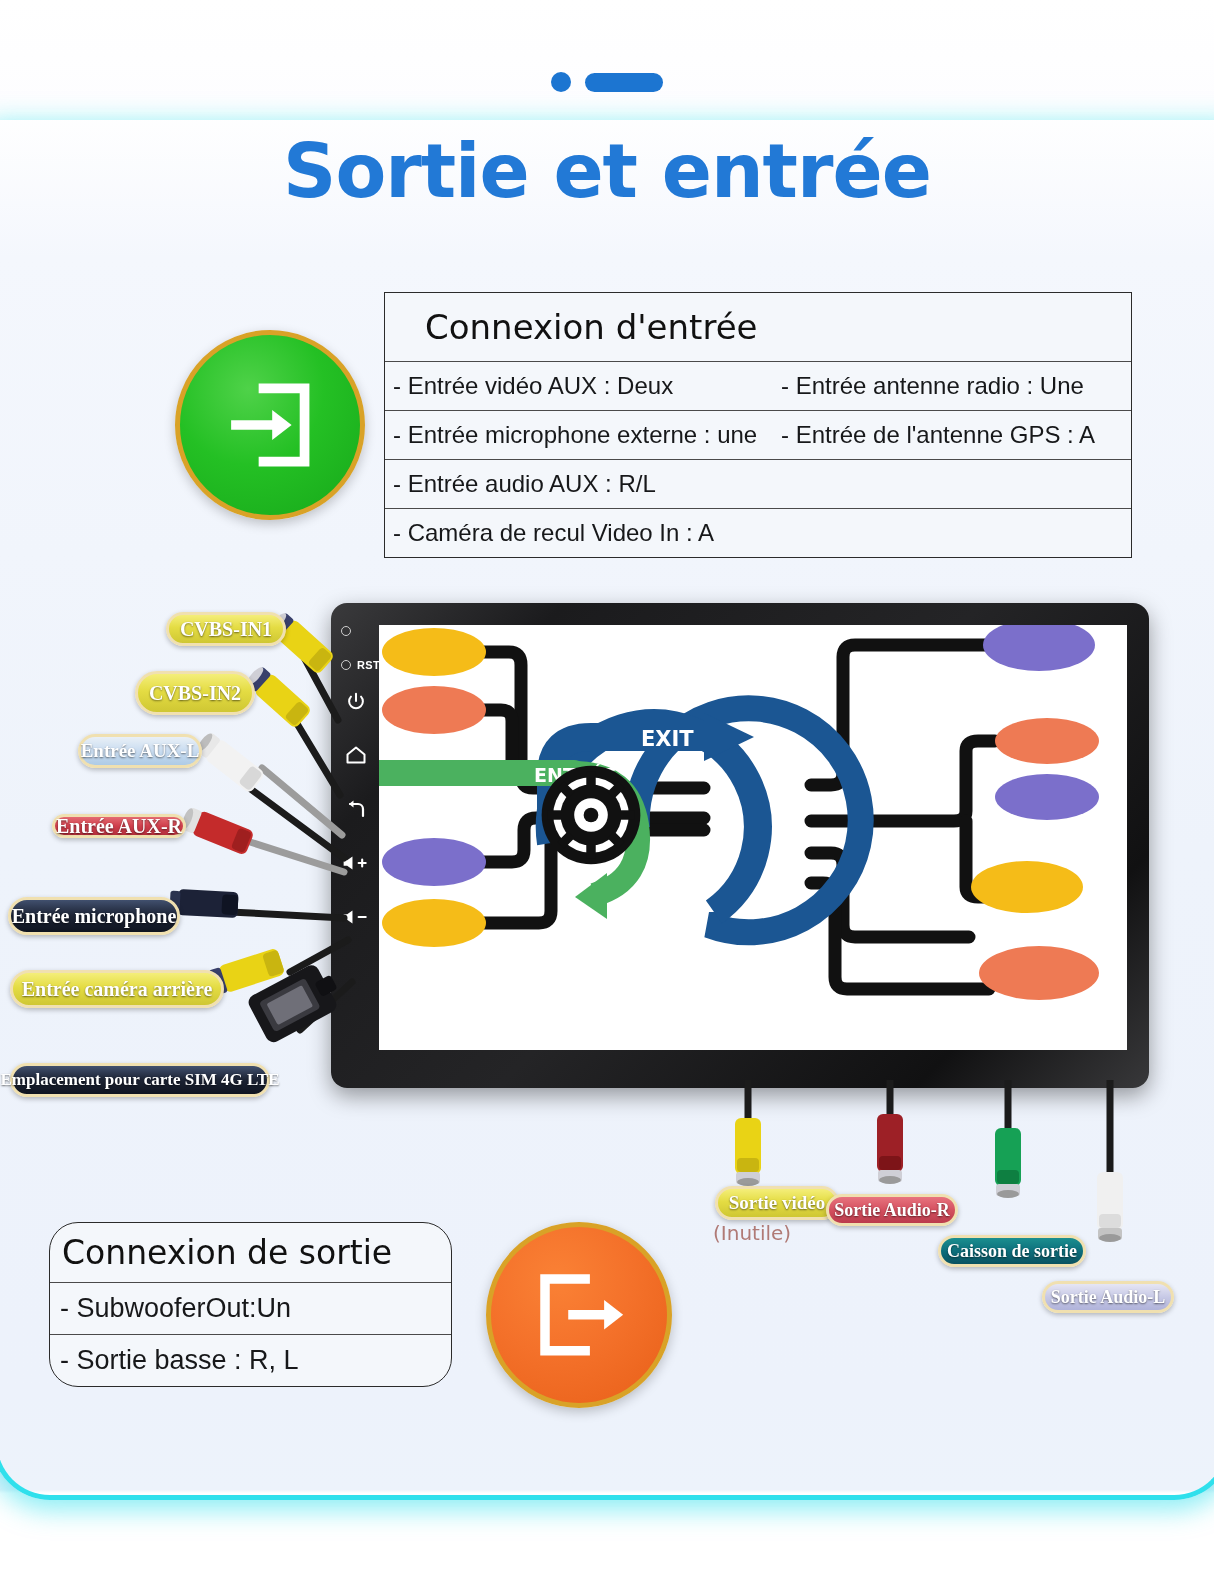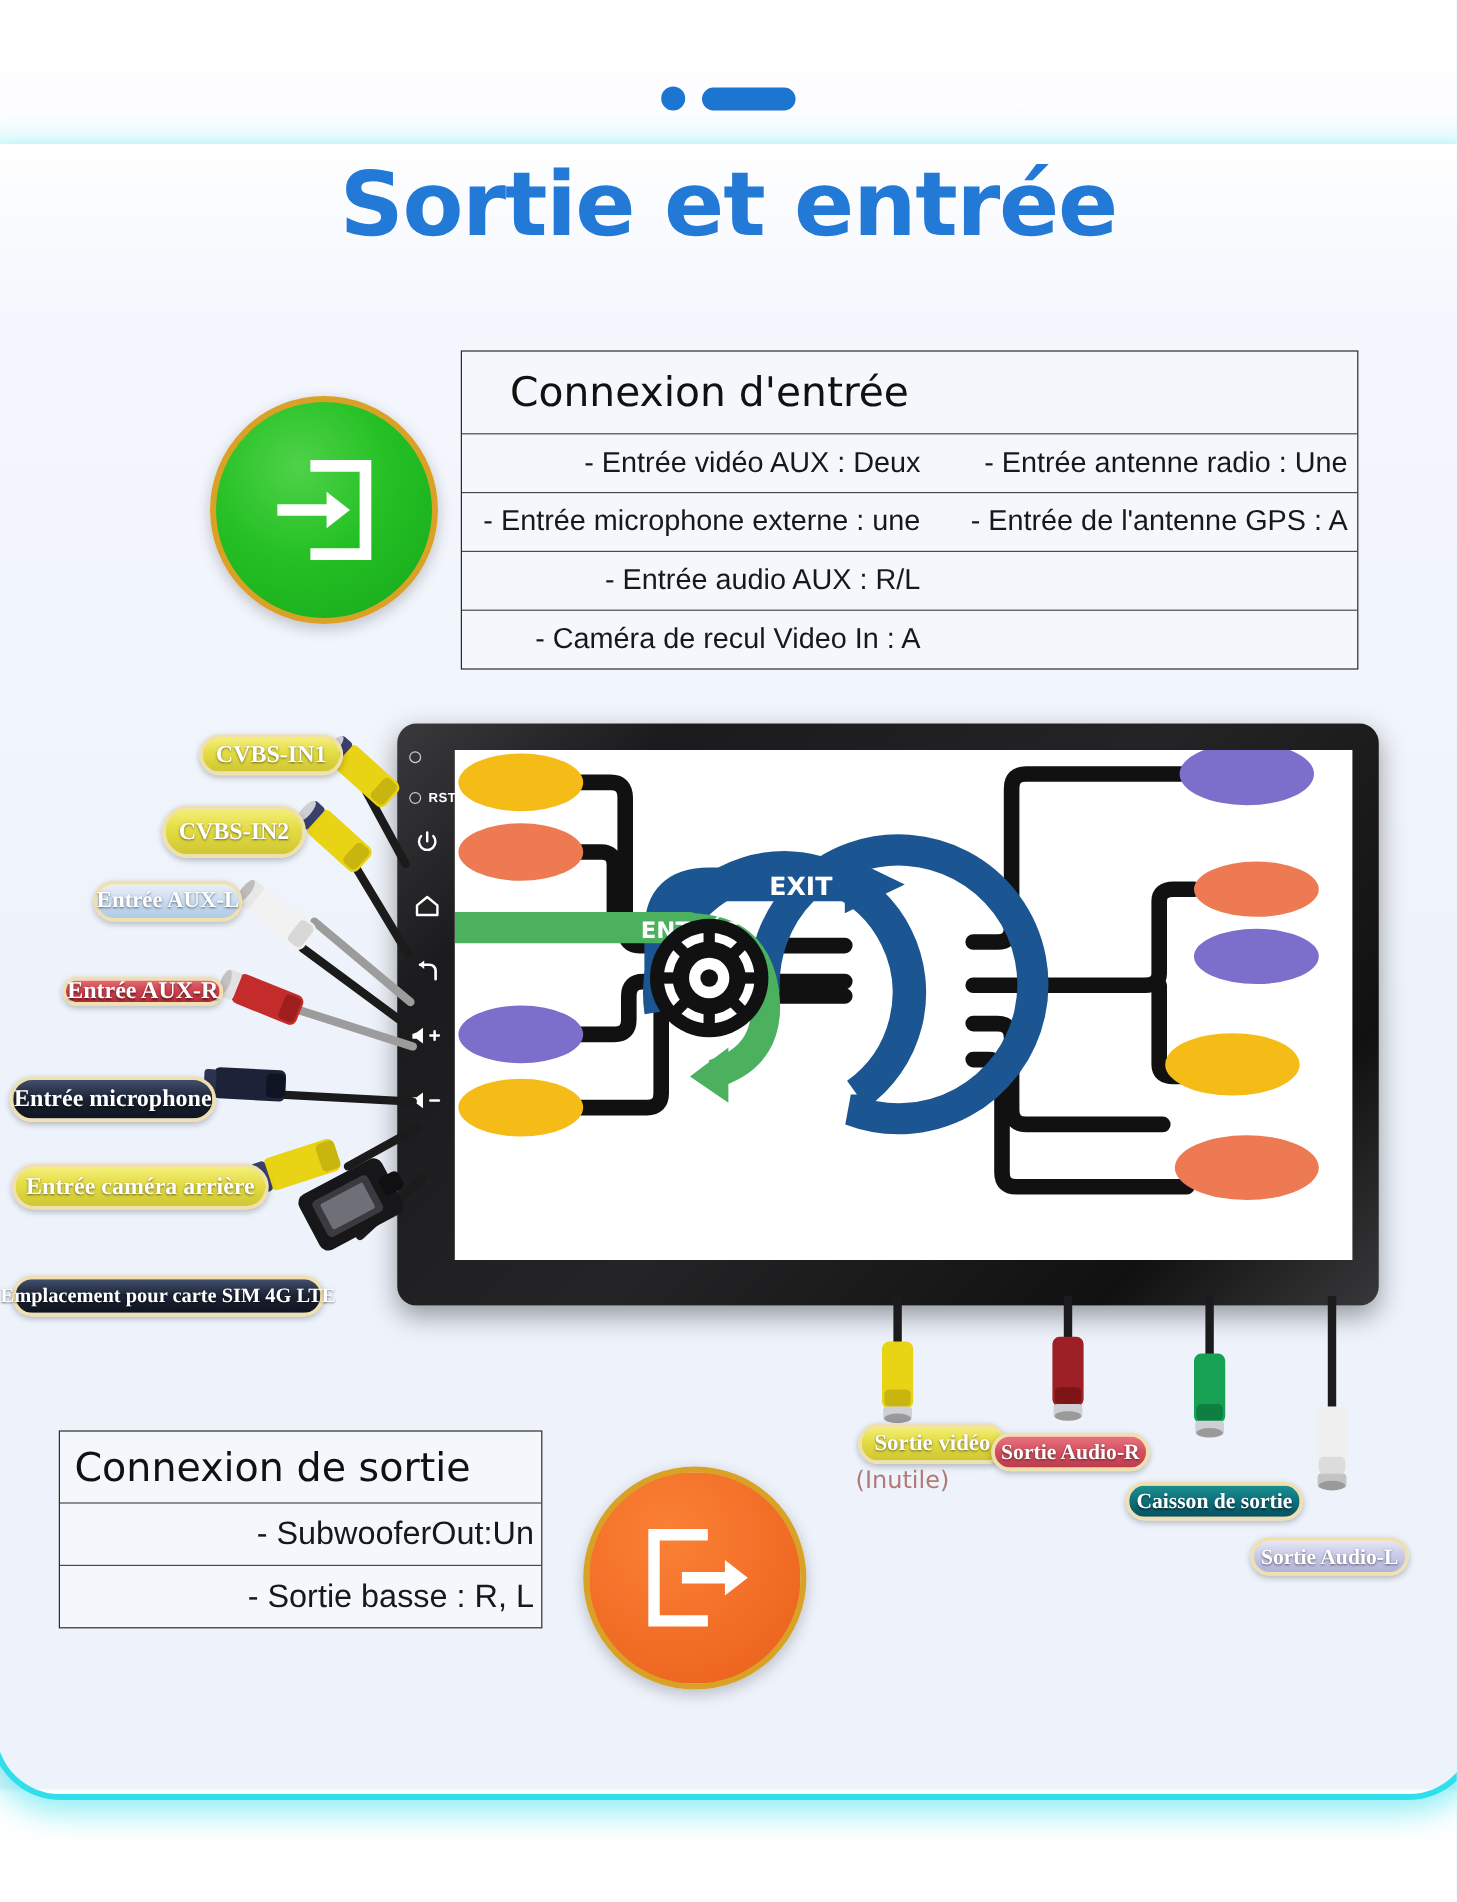--- a/index.html
+++ b/index.html
@@ -38,29 +38,29 @@
     font-size:74px;font-weight:700;color:#2279d6;letter-spacing:-1px;
     font-family:"DejaVu Sans", sans-serif;
   }
 
   
   .spec-table{position:absolute;border:1px solid #2b2b2b;background:#f4f7fb;}
   .spec-table .hdr{
     padding:14px 0 14px 40px;font-size:34px;font-weight:400;color:#111;
     border-bottom:1px solid #4a4a4a;font-family:"DejaVu Sans", sans-serif;
   }
-  .spec-row{display:flex;border-bottom:1px solid #4a4a4a;text-align:right;}
+  .spec-row{display:flex;border-bottom:1px solid #4a4a4a;}
   .spec-row:last-child{border-bottom:none;}
   .spec-cell{font-size:24px;color:#17181a;padding:10px 6px 10px 8px;box-sizing:border-box;white-space:nowrap;}
 
   #input-table{left:384px;top:292px;width:746px;}
   #input-table .spec-cell.c1{width:388px;}
   #input-table .spec-cell.c2{width:356px;}
 
-  #output-table{left:49px;top:1192px;width:401px;}
+  #output-table{left:49px;top:1222px;width:401px;border-radius:29px;}
   #output-table .hdr{padding:10px 0 10px 12px;font-size:33px;}
   #output-table .spec-cell.full{width:100%;font-size:27px;padding-left:10px;}
 
   
   .badge{
     position:absolute;border-radius:50%;
     border:5px solid #d9a227;
     box-sizing:border-box;
     display:flex;align-items:center;justify-content:center;
   }

